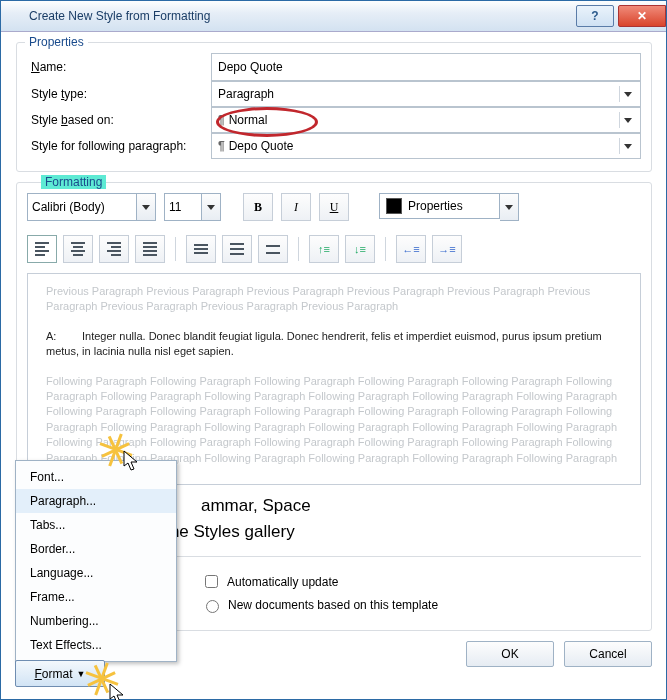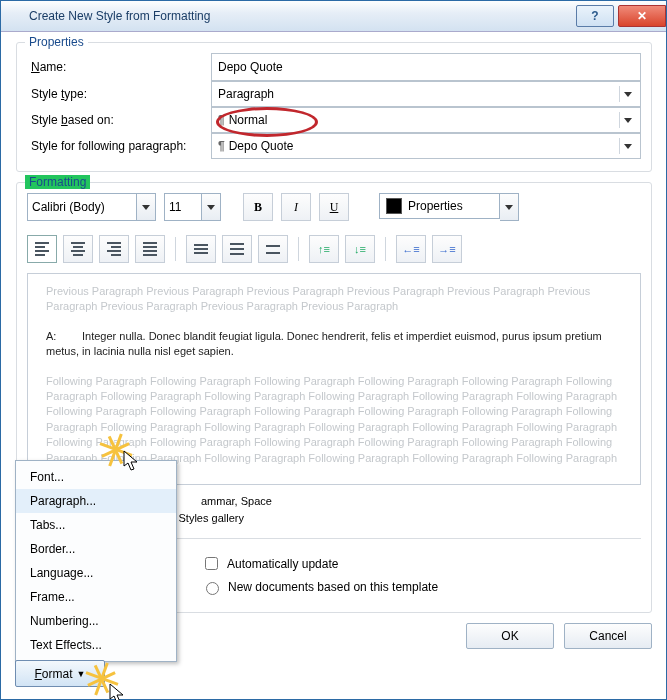--- a/index.html
+++ b/index.html
@@ -14,42 +14,42 @@
 .row{display:flex;align-items:center;margin:0 0}
 .row .lbl{width:180px;padding-left:4px}
 .row .u{text-decoration:underline}
 .txt{flex:1;height:22px;border:1px solid #b9c4cf;padding:2px 6px;background:#fff}
 .sel{flex:1;height:24px;border:1px solid #b9c4cf;background:#fff;display:flex;align-items:center;justify-content:space-between;padding:0 4px 0 6px}
 .sel .dd{width:16px;height:16px;border-left:1px solid #cfd6de;display:flex;align-items:center;justify-content:center}
 .chev{width:0;height:0;border-left:4px solid transparent;border-right:4px solid transparent;border-top:5px solid #333}
 .para-icon{color:#666;font-weight:bold;margin-right:4px}
 .circle{position:absolute;border:3px solid #c1272d;border-radius:50%;width:96px;height:24px;left:215px;top:106px;pointer-events:none}
 .fmt{border:1px solid #d9dde2;border-radius:3px;padding:10px;position:relative}
-.fmt-label{position:absolute;top:-8px;left:8px;background:#22c55e;padding:0 4px;color:#1a4b8c}
+.fmt-label{position:absolute;top:-8px;left:24px;background:#5eead4;padding:0 4px;color:#1a4b8c}
 .toolbar{display:flex;align-items:center;gap:8px;margin-bottom:14px}
 .combo{display:flex}
 .combo input{height:22px;border:1px solid #9fb2c5;padding:2px 4px;width:100px}
 .combo.sm input{width:28px;text-align:left}
 .combo .dd{width:18px;height:26px;border:1px solid #9fb2c5;border-left:none;display:flex;align-items:center;justify-content:center;background:linear-gradient(#fdfdfd,#e8edf3)}
 .btn-t{width:28px;height:26px;border:1px solid #c6ced8;background:linear-gradient(#fdfdfd,#eef1f5);display:flex;align-items:center;justify-content:center;font-family:"Times New Roman",serif}
 .btn-t.b{font-weight:bold}
 .btn-t.i{font-style:italic}
 .btn-t.u{text-decoration:underline}
 .auto{width:120px;display:flex;align-items:center}
 .auto .sw{width:14px;height:14px;background:#000;margin-right:6px;border:1px solid #555}
 .sep{width:1px;height:24px;background:#cfd6de;margin:0 4px}
 .toolbar2{display:flex;align-items:center;gap:6px;margin-bottom:10px}
 .ic{width:28px;height:26px;border:1px solid #c6ced8;background:linear-gradient(#fdfdfd,#eef1f5);display:flex;align-items:center;justify-content:center}
 .ic.active{background:#fff;border-color:#8aa}
 .lines{display:flex;flex-direction:column;gap:2px}
 .lines span{display:block;width:14px;height:2px;background:#4a5560}
 .preview{border:1px solid #c6ced8;background:#fff;height:190px;padding:10px 18px;font-size:11px;line-height:1.4;overflow:hidden}
 .pv-grey{color:#c4c8cc}
 .pv-sample{color:#222;margin:14px 0}
-.summary{font-size:11px;line-height:1.5;padding:8px 4px 4px 4px}
+.summary{font-size:17px;line-height:1.5;padding:8px 4px 4px 4px}
 .divider{height:1px;background:#d9dde2;margin:8px 0}
 .opts{padding:4px}
 .opts label{display:flex;align-items:center;gap:6px;margin:3px 0}
 .radiorow{display:flex;align-items:center;gap:18px;margin-top:2px}
 .footer{display:flex;justify-content:flex-end;gap:10px;margin-top:10px}
 .btn{width:86px;height:24px;border:1px solid #9fb2c5;background:linear-gradient(#fdfdfd,#e6ecf3);border-radius:2px;display:flex;align-items:center;justify-content:center}
 .format-btn{position:absolute;left:14px;bottom:12px;width:88px;height:25px;border:1px solid #6f8db1;background:linear-gradient(#f3f8fc,#d2e4f5);border-radius:2px;display:flex;align-items:center;justify-content:center;gap:4px;z-index:6}
 .menu{position:absolute;left:14px;bottom:37px;width:160px;background:#fcfdfe;border:1px solid #9fb2c5;box-shadow:2px 2px 4px rgba(0,0,0,0.25);padding:4px 0;z-index:5}
 .menu .mi{height:24px;display:flex;align-items:center;padding:0 14px}
 .menu .mi.hover{background:#e3effa}

